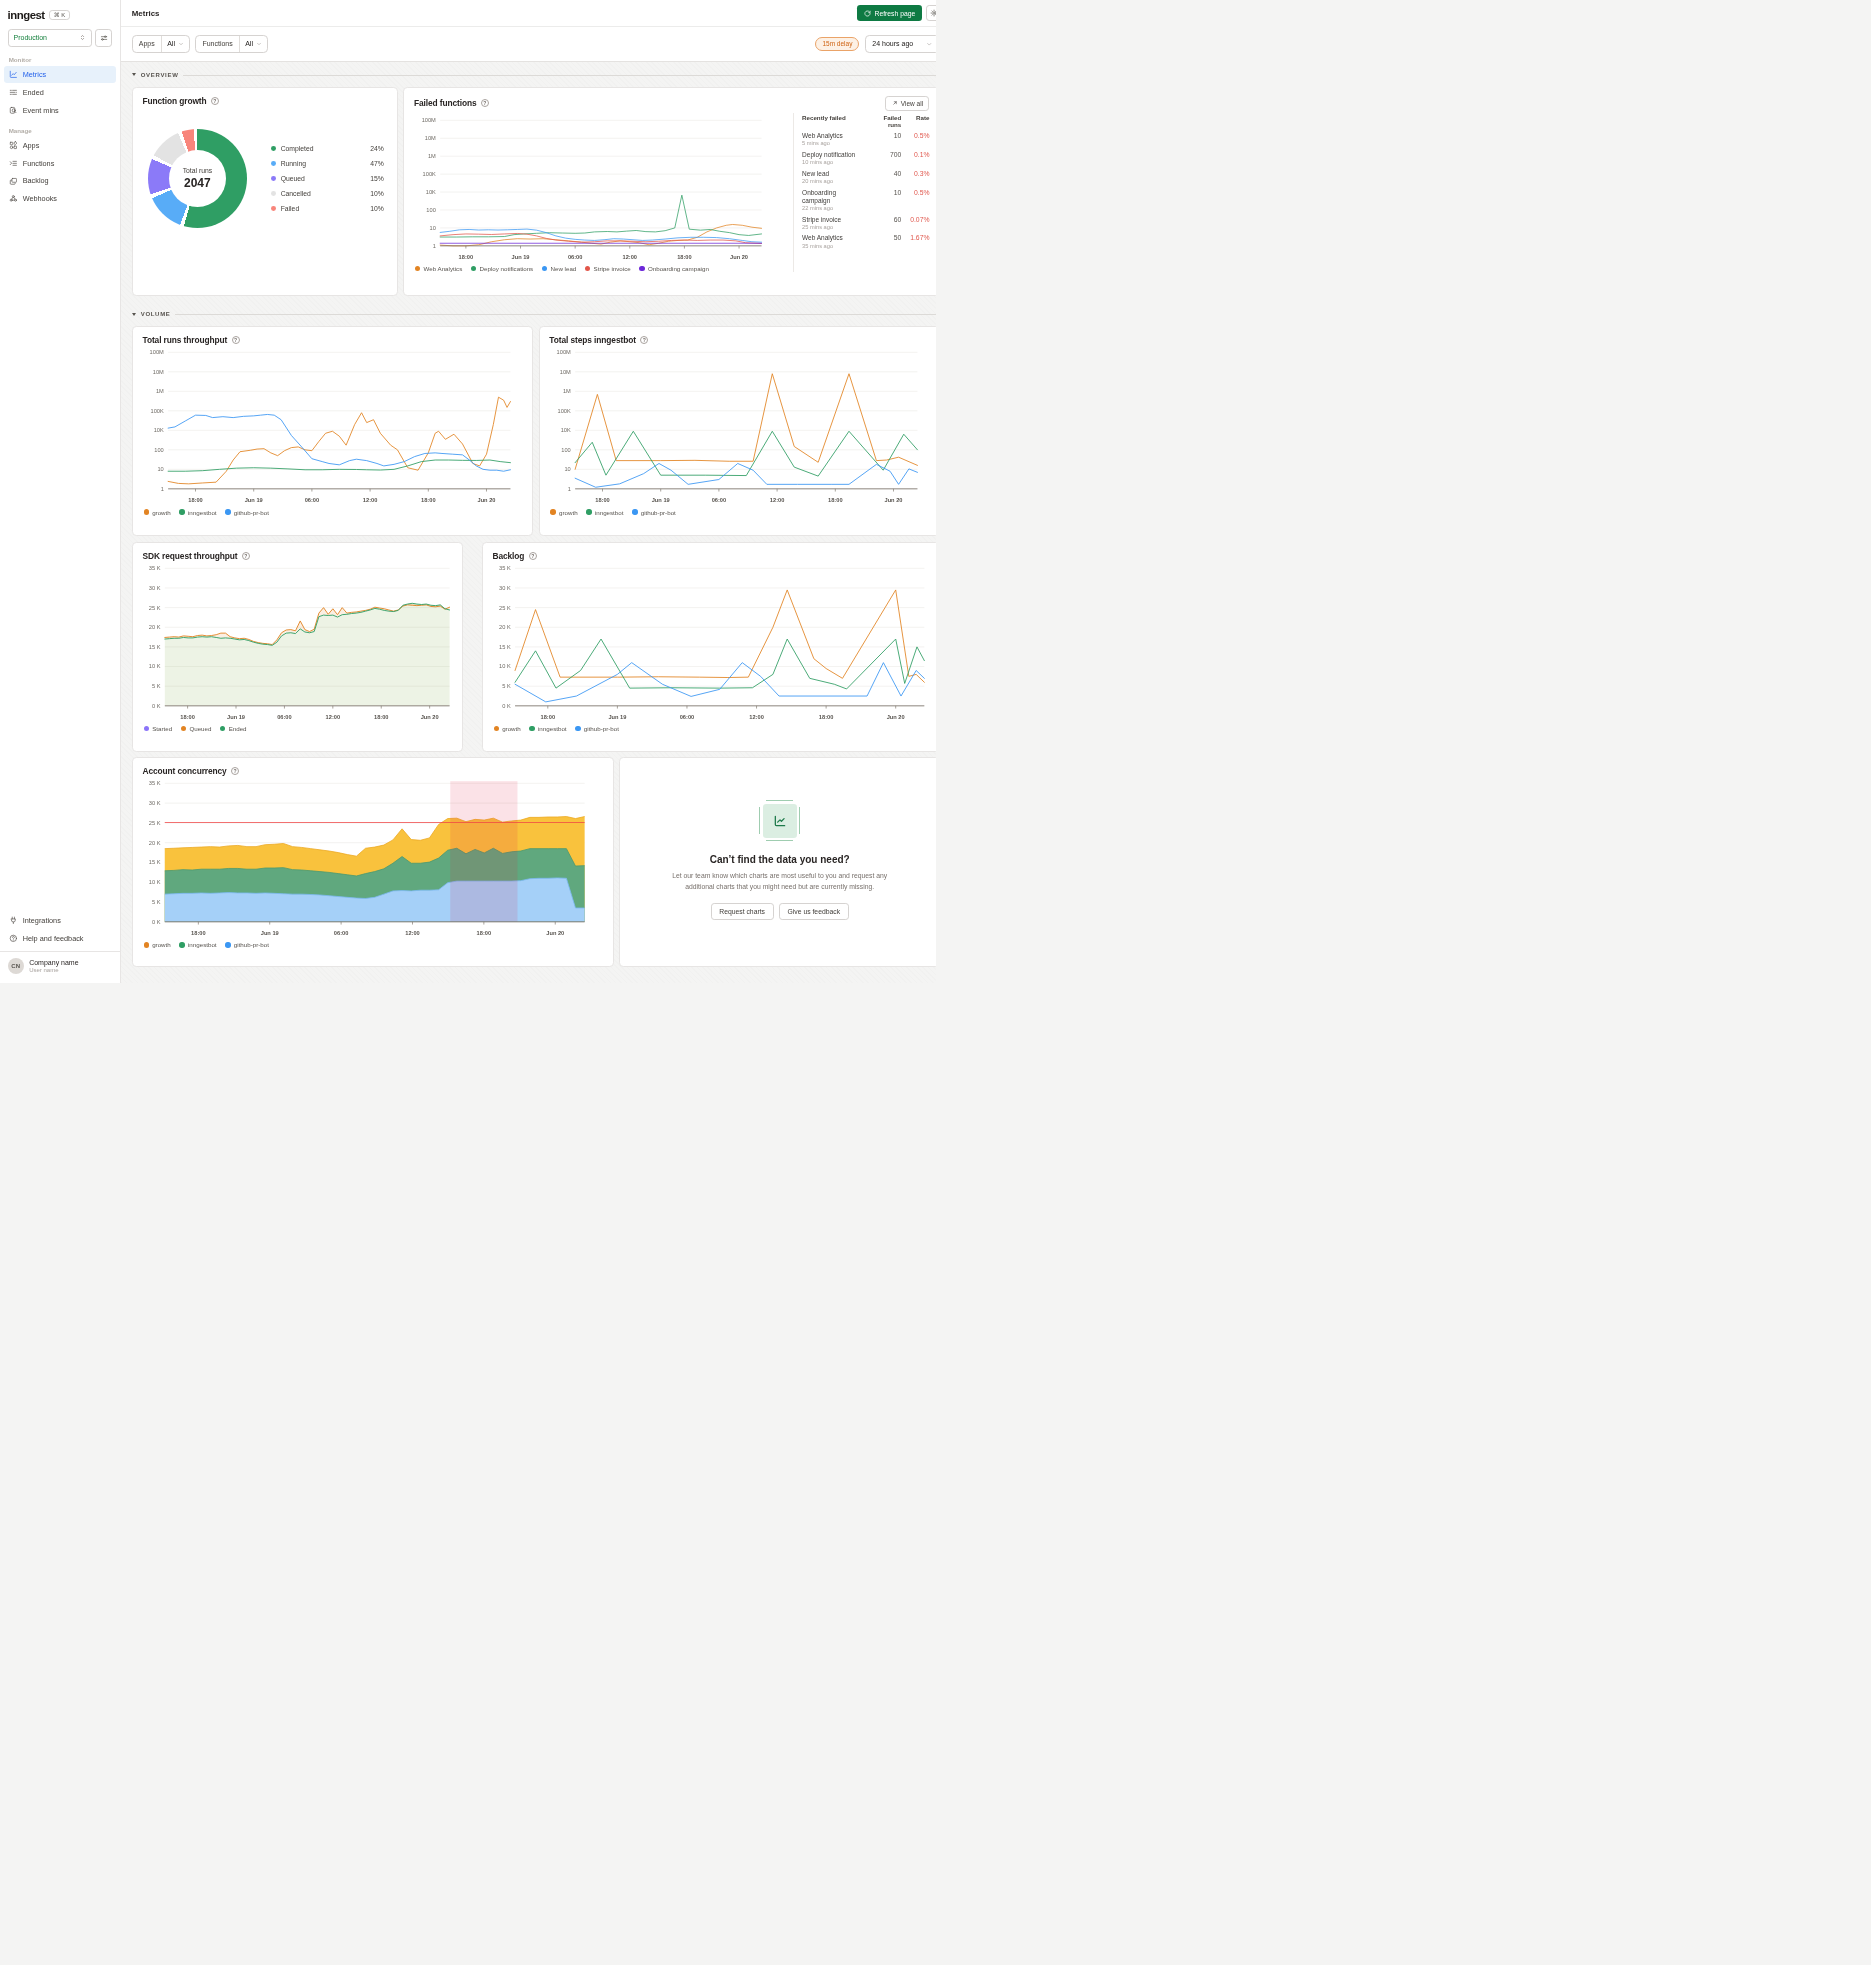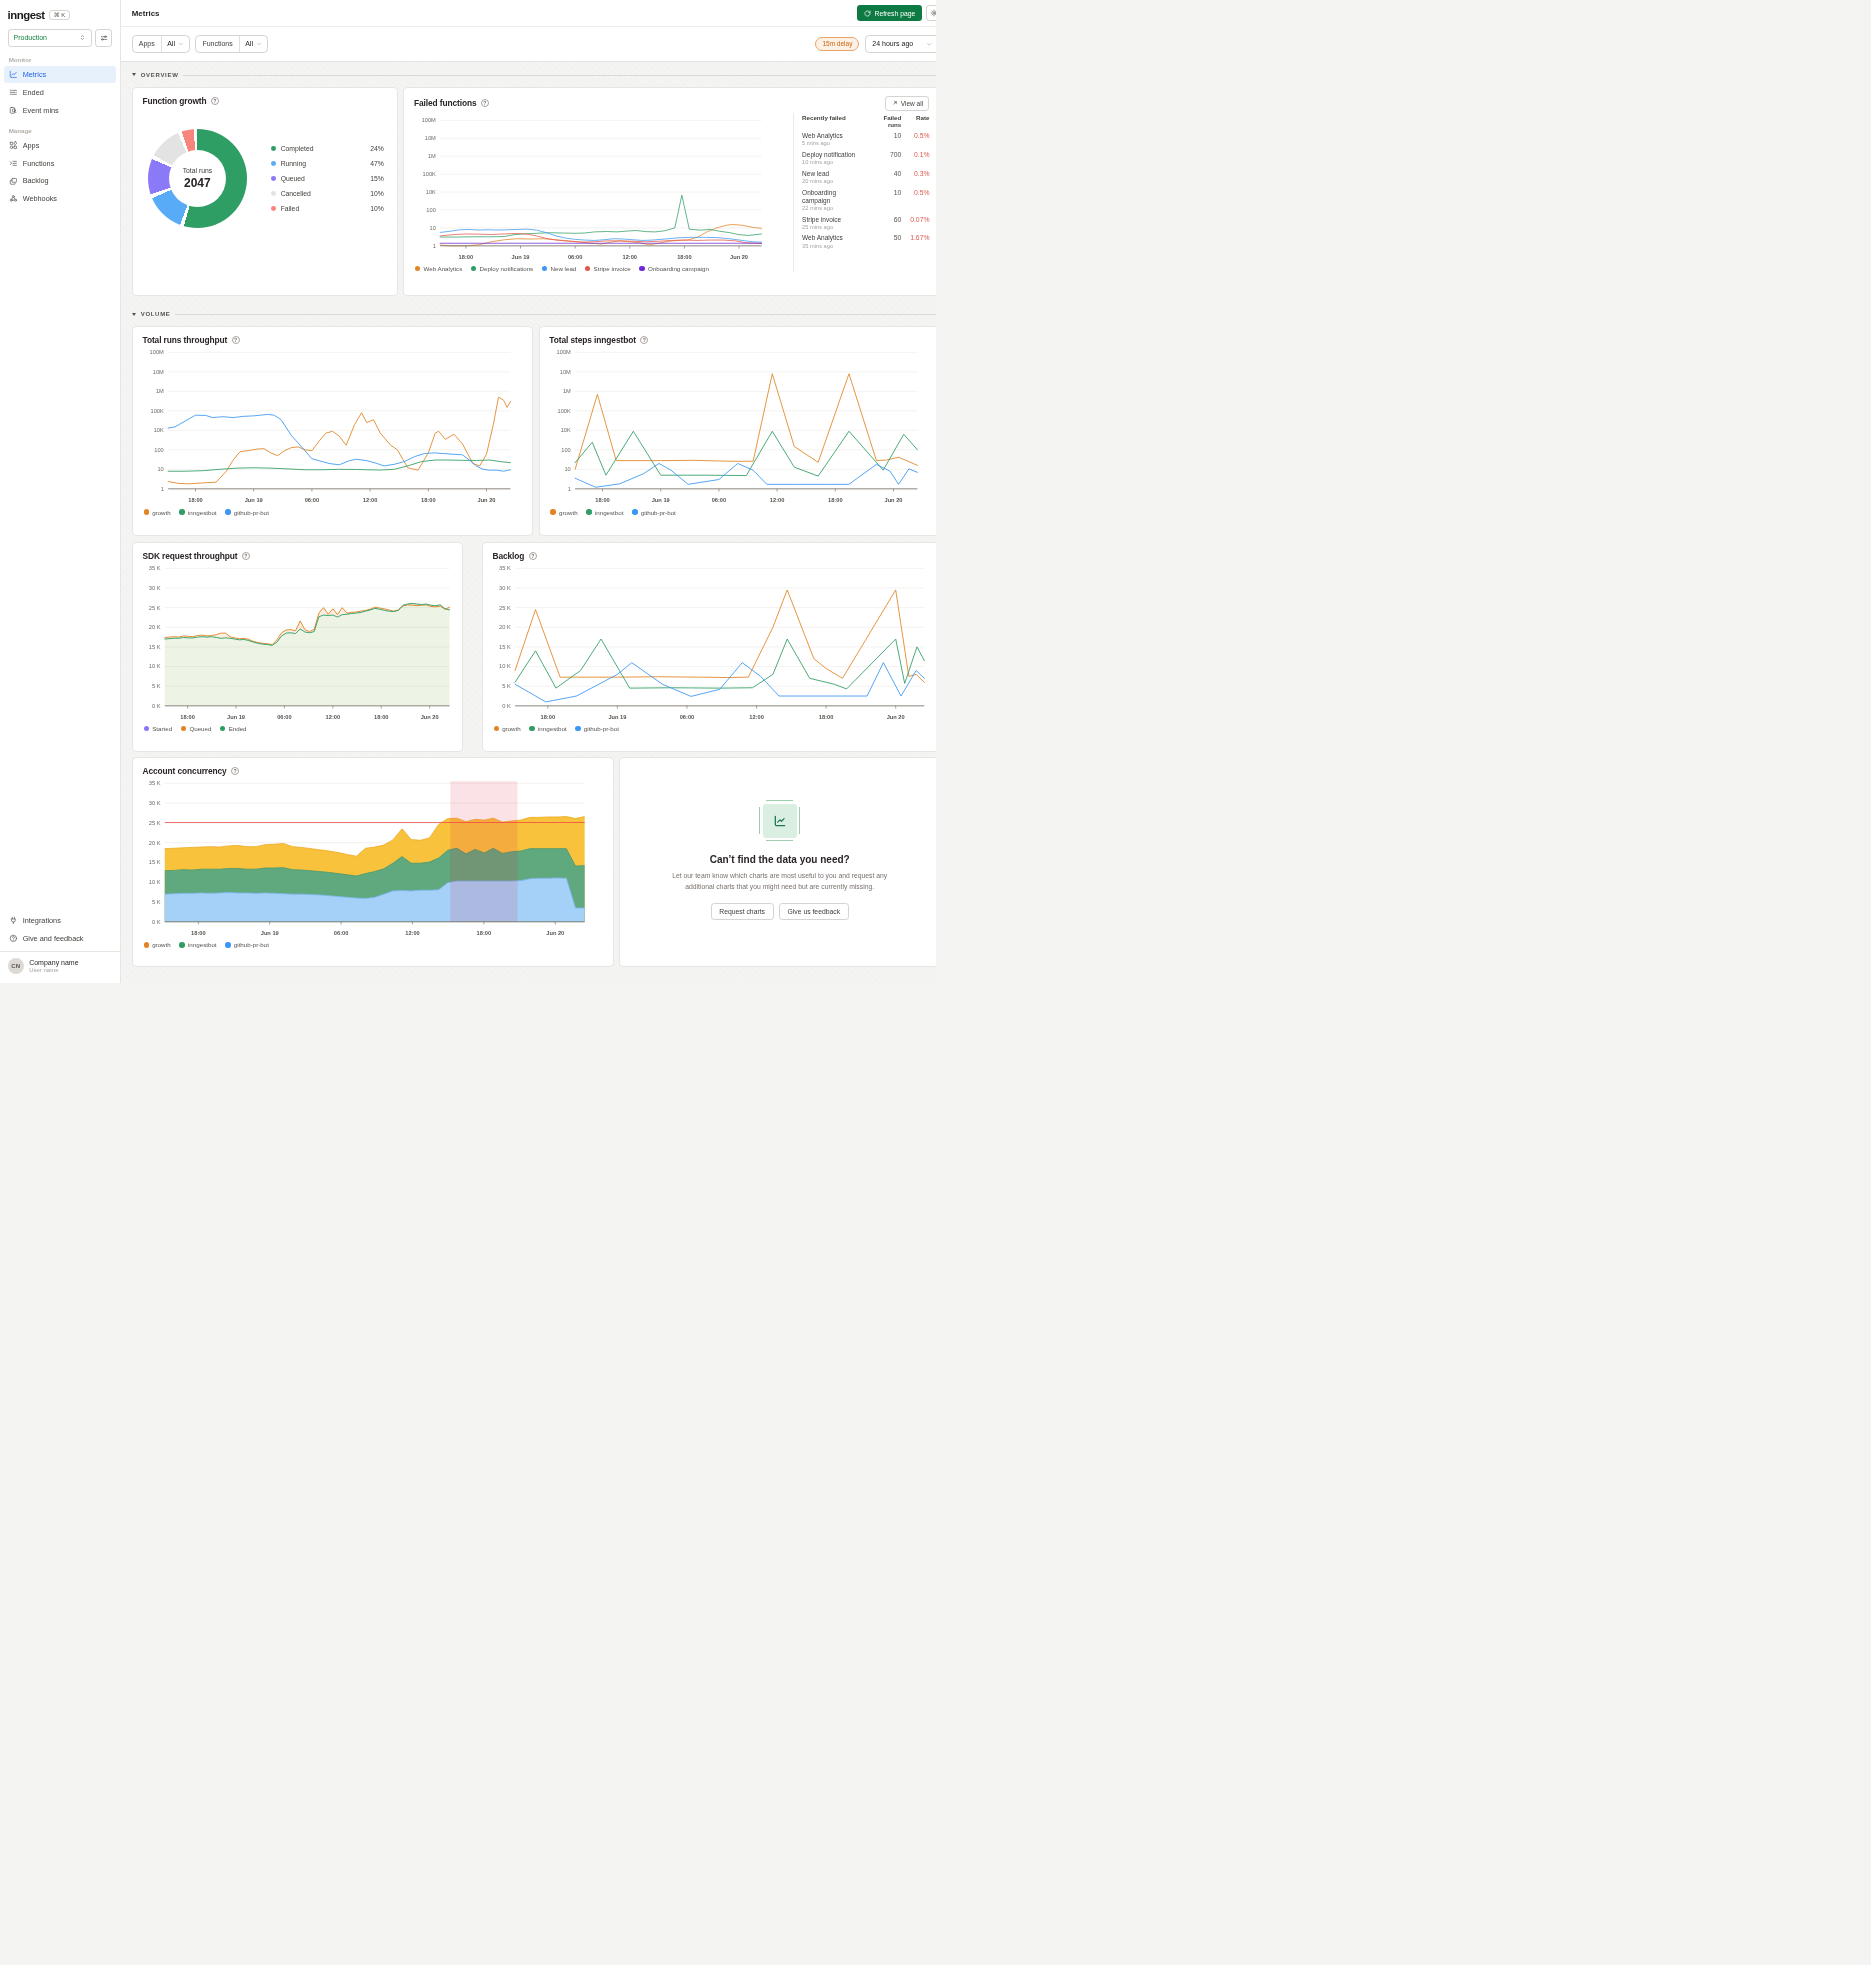--- a/index.html
+++ b/index.html
@@ -220,21 +220,21 @@
           <span>Integrations</span>
         </div>
         <div class="nav-item">
           <span class="nicon">
             <svg width="8.7" height="8.7" viewBox="0 0 24 24" fill="none" stroke="currentColor" stroke-width="1.9" stroke-linecap="round" stroke-linejoin="round">
               <circle cx="12" cy="12" r="8.8"></circle>
               <path d="M9.4 9.3a2.7 2.7 0 1 1 3.8 2.5c-.9.4-1.2 1-1.2 1.9"></path>
               <path d="M12 16.8v.2"></path>
             </svg>
           </span>
-          <span>Give and feedback</span>
+          <span>Help and feedback</span>
         </div>
       </nav>
     <div class="account-row">
       <div class="avatar">CN</div>
       <div>
         <div class="acct-company">Company name</div>
         <div class="acct-user">User name</div>
       </div>
     </div>
   </aside>

